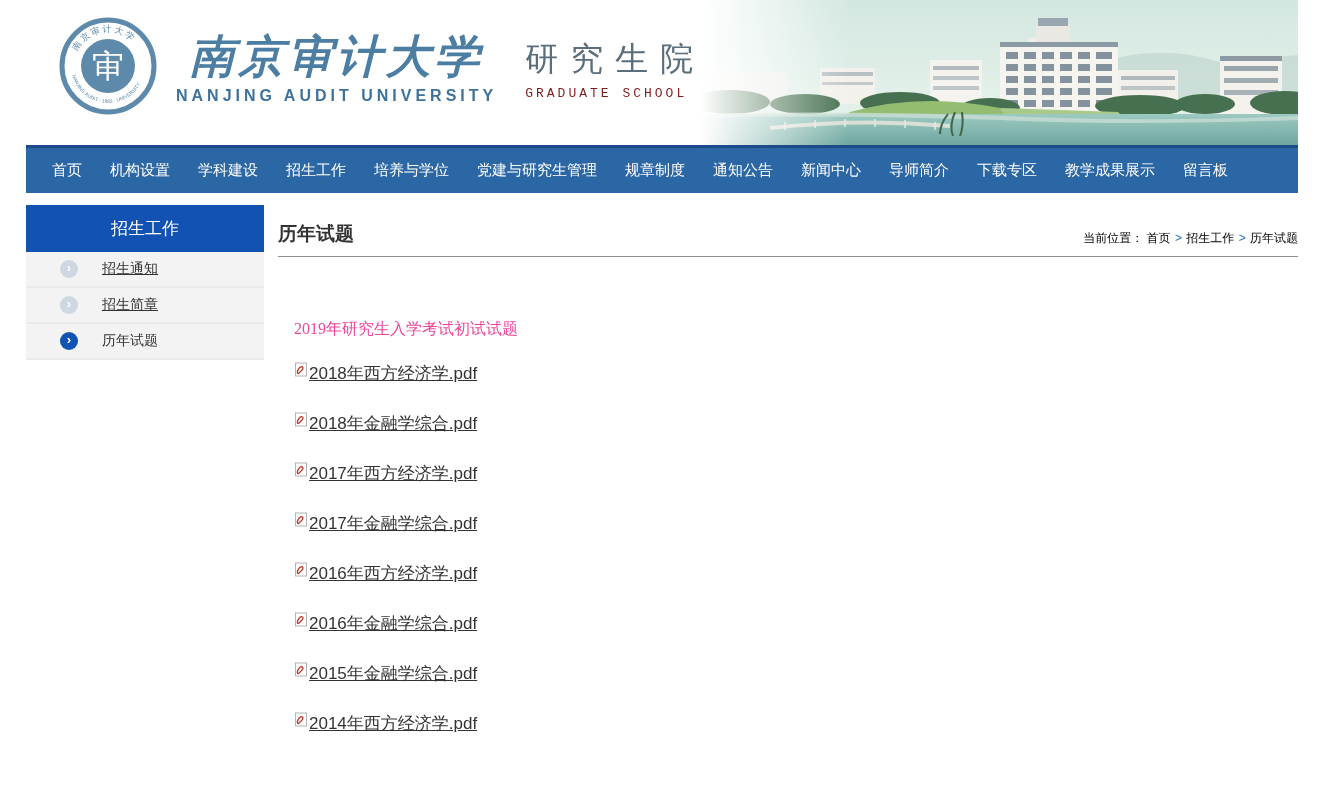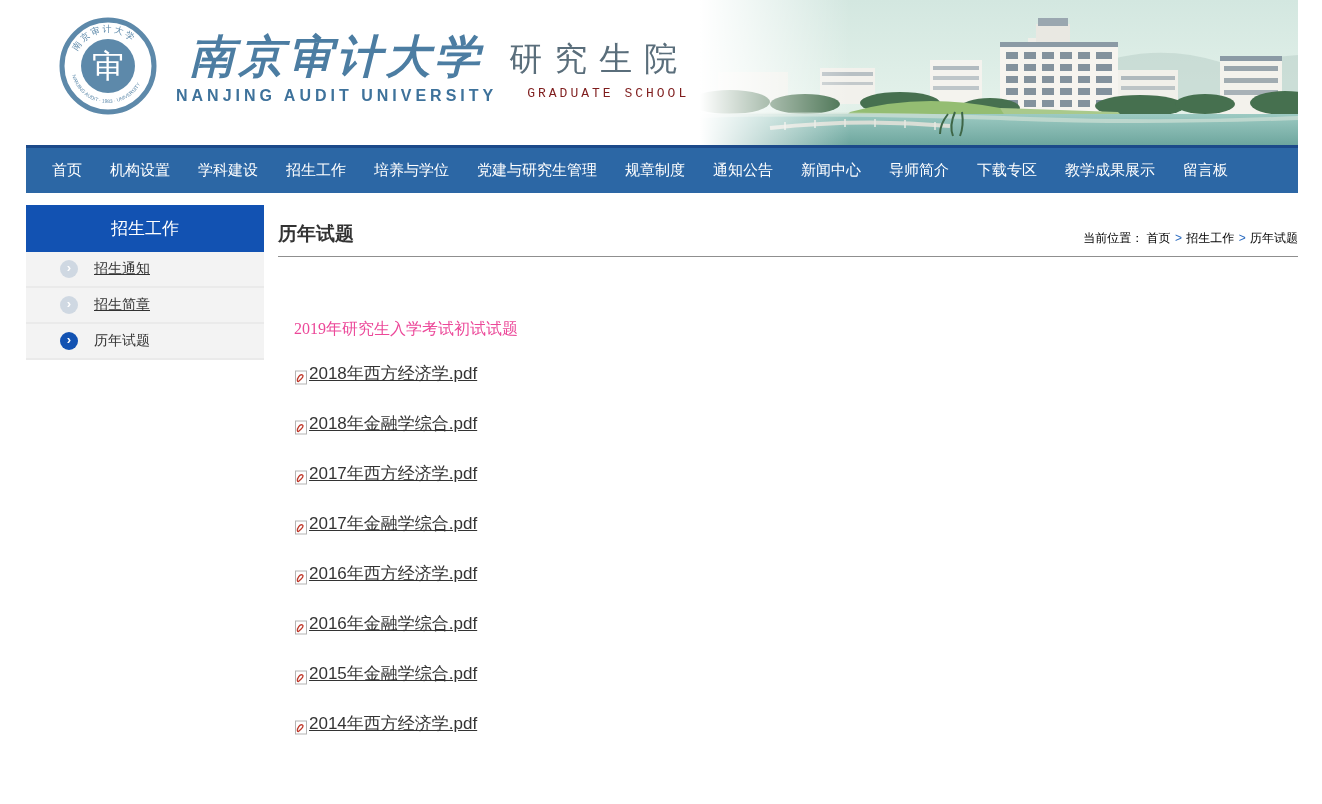--- a/index.html
+++ b/index.html
@@ -19,21 +19,21 @@
   .uni-block { margin-left: 18px; text-align: center; }
   .uni-cn {
     font-family: "Liberation Serif", "DejaVu Serif", serif;
     font-style: italic; font-weight: bold;
     font-size: 45px; letter-spacing: 4px; color: #4c7da2; white-space: nowrap;
   }
   .uni-en {
     font-size: 16px; font-weight: bold; letter-spacing: 4px;
     color: #3e729b; margin-top: 0; white-space: nowrap;
   }
-  .grad-block { margin-left: 12px; text-align: right; align-self: center; margin-top: 6px; }
+  .grad-block { margin-left: 28px; text-align: left; align-self: center; margin-top: 6px; }
   .grad-cn {
     font-family: "Liberation Serif", "DejaVu Serif", serif;
     font-size: 33px; letter-spacing: 12px; color: #5a6e7b; white-space: nowrap;
   }
   .grad-en {
     font-family: Liberation Mono, monospace;
     font-size: 13px; letter-spacing: 3px; color: #7f1d1d; margin-top: 4px; white-space: nowrap;
   }
   .campus-photo { position: absolute; top: 0; right: 0; width: 598px; height: 145px; z-index: 1; }
 
@@ -58,21 +58,21 @@
   .side-item {
     height: 36px; background: #f3f3f3; border-bottom: 2px solid #eaeaea;
     display: flex; align-items: center; padding-left: 34px; cursor: pointer;
   }
   .chev {
     width: 18px; height: 18px; border-radius: 50%; background: #cfd8e2;
     color: #fff; font-size: 13px; font-weight: bold; line-height: 16px;
     text-align: center; flex: 0 0 auto;
   }
   .side-item.active .chev { background: #1252b2; }
-  .side-link { color: #333; font-size: 14px; text-decoration: underline; margin-left: 16px; cursor: pointer; }
+  .side-link { color: #333; font-size: 14px; text-decoration: underline; margin-left: 24px; cursor: pointer; }
   .side-item.active .side-link { text-decoration: none; }
 
   .content { flex: 1 1 auto; padding-left: 14px; }
   .content-head {
     display: flex; justify-content: space-between; align-items: flex-end;
     padding-top: 16px; padding-bottom: 9px; border-bottom: 1px solid #8f8f8f;
   }
   .page-title { font-size: 19px; font-weight: bold; color: #333; }
   .breadcrumb { font-size: 12px; color: #000; }
   .breadcrumb a { color: #000; text-decoration: none; cursor: pointer; }
@@ -83,21 +83,21 @@
     text-align: center; font-family: "Liberation Serif", "DejaVu Serif", serif;
     font-size: 17px; color: #333; margin-right: 16px;
   }
   .top-link-row { margin-top: 36px; }
   .top-link {
     font-family: "Liberation Serif", "DejaVu Serif", serif;
     font-size: 16px; color: #ec4899; cursor: pointer;
   }
   .file-row { margin-top: 29px; height: 21px; }
   .file-link {
-    display: inline-flex; align-items: flex-end;
+    display: inline-flex; align-items: flex-start;
     font-size: 17px; color: #333; text-decoration: underline; cursor: pointer;
   }
   .pdf-icon { display: inline-block; width: 14px; height: 15px; margin-right: 1px; flex: 0 0 auto; }
 </style>
 </head>
 <body>
 
 <div class="page">
 
   <div class="site-header">

